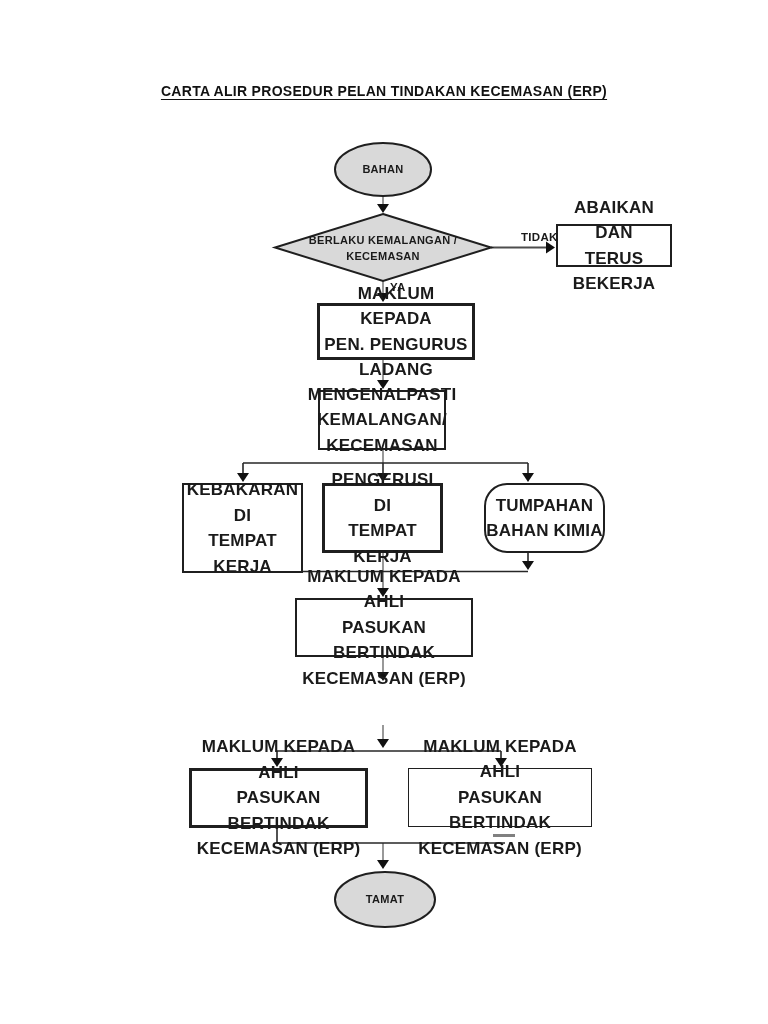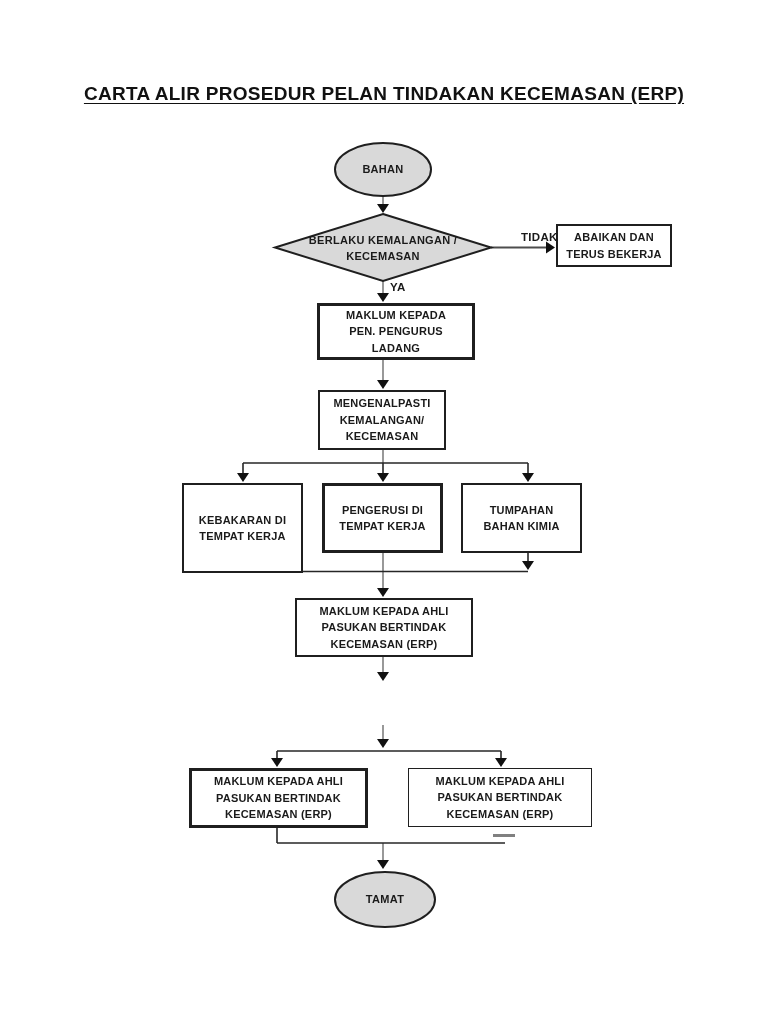--- a/index.html
+++ b/index.html
@@ -2,29 +2,29 @@
 <html><head>
 <meta charset="utf-8">
 <style>
   html,body{margin:0;padding:0;background:#ffffff;}
   .page{
     position:relative;width:768px;height:1024px;background:#ffffff;
     font-family:"Liberation Sans", sans-serif;color:#1a1a1a;overflow:hidden;
   }
   .title{
     position:absolute;left:0;top:83px;width:768px;text-align:center;
-    font-size:19px;font-weight:bold;letter-spacing:.3px;
+    font-size:14px;font-weight:bold;letter-spacing:.3px;
     text-decoration:underline;text-underline-offset:3px;color:#111;
   }
   .layer{position:absolute;left:0;top:0;width:768px;height:1024px;}
   .node{
     position:absolute;box-sizing:border-box;background:#ffffff;
     border-style:solid;border-color:#1f1f1f;
     display:flex;align-items:center;justify-content:center;text-align:center;
-    font-size:11px;font-weight:bold;line-height:1.5;letter-spacing:.2px;
+    font-size:17px;font-weight:bold;line-height:1.5;letter-spacing:.2px;
     white-space:pre-line;color:#1a1a1a;
   }
   .shape-label{
     position:absolute;box-sizing:border-box;background:transparent;border:none;
     display:flex;align-items:center;justify-content:center;text-align:center;
     font-size:11px;font-weight:bold;line-height:1.5;letter-spacing:.3px;
     white-space:pre-line;color:#1a1a1a;
   }
   .edge-label{
     position:absolute;font-size:11.5px;font-weight:bold;letter-spacing:.3px;color:#1a1a1a;
@@ -109,21 +109,21 @@
   <div class="node" style="left:318px;top:390px;width:128px;height:60px;border-width:2px;">MENGENALPASTI
 KEMALANGAN/
 KECEMASAN</div>
 
   <div class="node" style="left:182px;top:483px;width:121px;height:90px;border-width:2px;">KEBAKARAN DI
 TEMPAT KERJA</div>
 
   <div class="node" style="left:322px;top:483px;width:121px;height:70px;border-width:3px;">PENGERUSI DI
 TEMPAT KERJA</div>
 
-  <div class="node" style="left:461px;top:483px;width:121px;height:70px;border-width:2px;">TUMPAHAN
+  <div class="node" style="left:484px;top:483px;width:121px;height:70px;border-width:2px;border-radius:23px;">TUMPAHAN
 BAHAN KIMIA</div>
 
   <div class="node" style="left:295px;top:598px;width:178px;height:59px;border-width:2px;">MAKLUM KEPADA AHLI
 PASUKAN BERTINDAK
 KECEMASAN (ERP)</div>
 
 
   <div class="node" style="left:189px;top:768px;width:179px;height:60px;border-width:3px;">MAKLUM KEPADA AHLI
 PASUKAN BERTINDAK
 KECEMASAN (ERP)</div>

